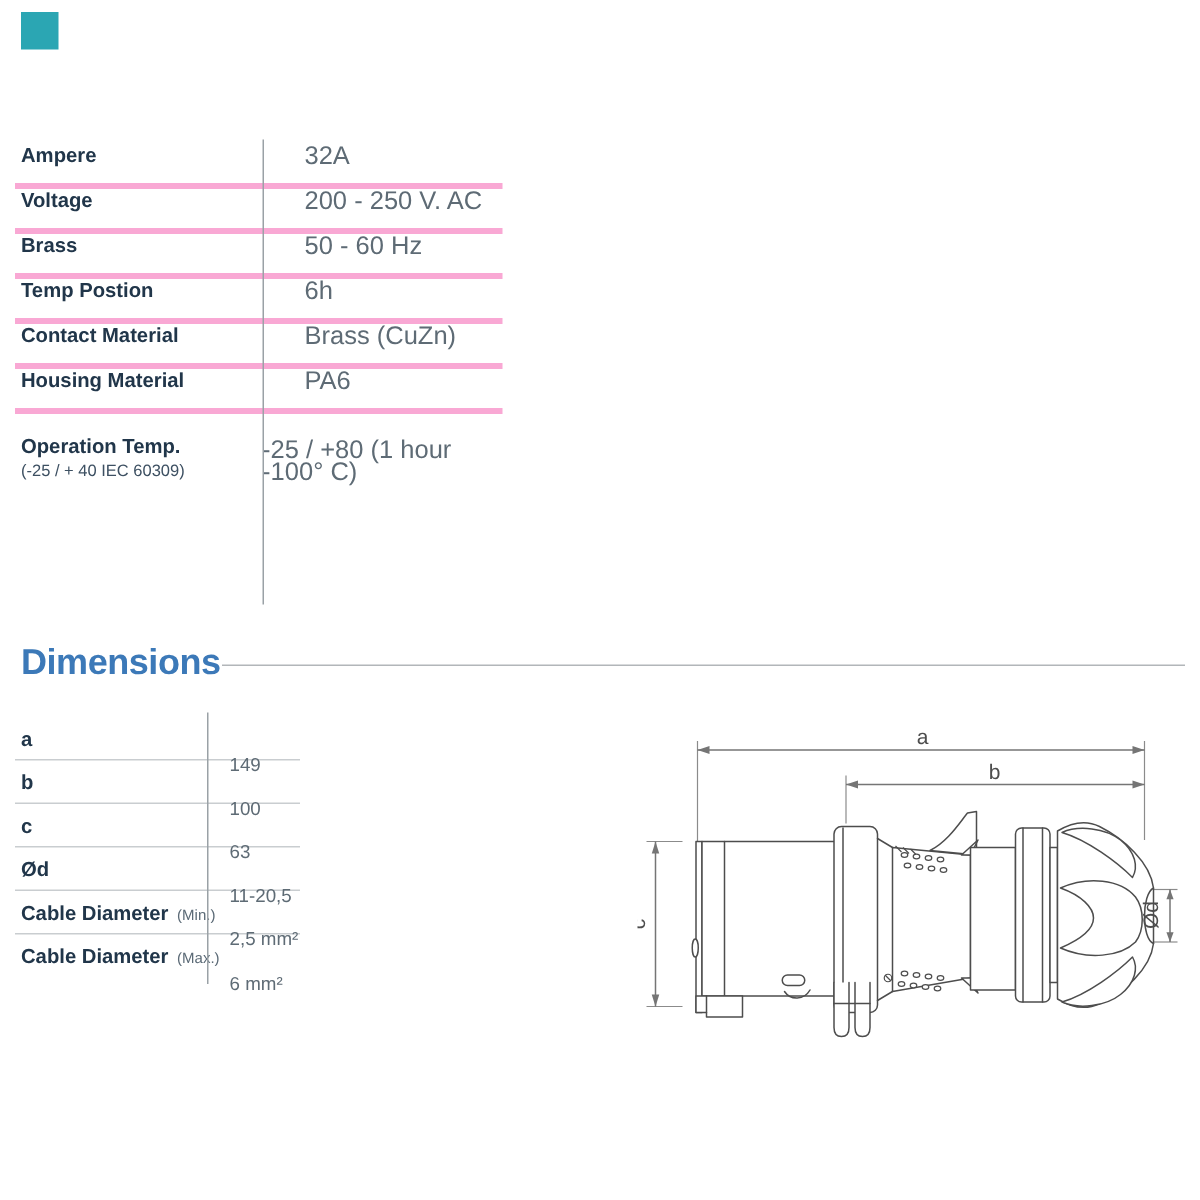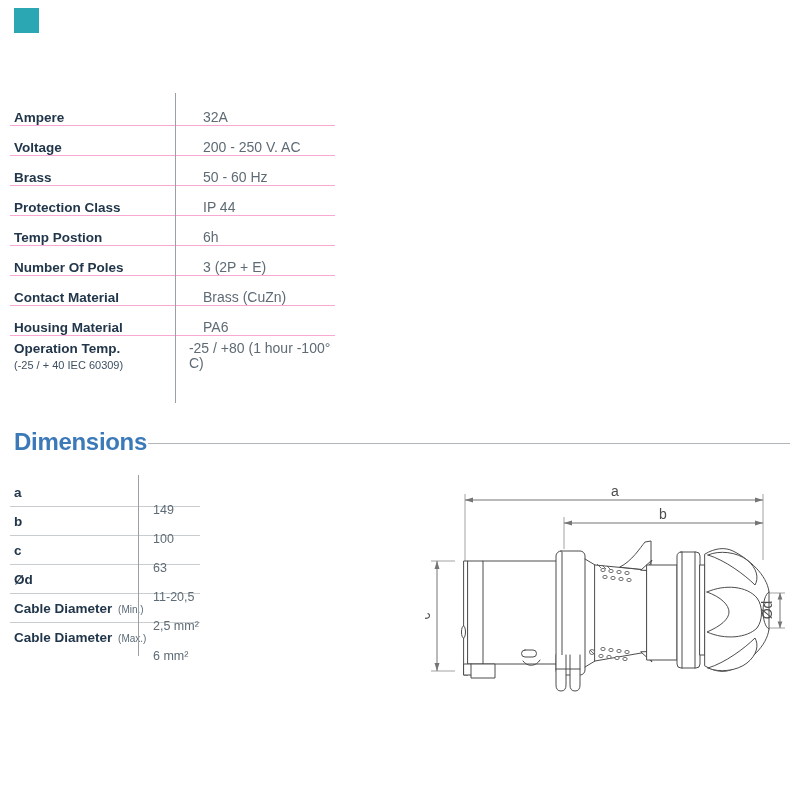--- a/index.html
+++ b/index.html
@@ -4,25 +4,25 @@
 <style>
   html,body{margin:0;padding:0;background:#ffffff;}
   .page{position:relative;width:800px;height:800px;background:#ffffff;overflow:hidden;
         font-family:"Liberation Sans","DejaVu Sans",sans-serif;}
 
   .brand-mark{position:absolute;left:14px;top:8px;width:25px;height:25px;}
 
   
   .spec-table{position:absolute;left:10px;top:96px;width:325px;}
   .spec-divider{position:absolute;left:165px;top:-3px;height:310px;width:1px;background:#9aa1a6;}
-  .spec-row{display:flex;align-items:flex-end;height:30px;border-bottom:1px solid #f9a8d4;box-sizing:border-box;}
-  .spec-row.last{height:46px;border-bottom:none;align-items:flex-start;padding-top:5px;}
+  .spec-row{display:flex;align-items:flex-start;height:30px;border-bottom:4px solid #f9a8d4;box-sizing:border-box;}
+  .spec-row.last{height:46px;border-bottom:none;align-items:flex-end;padding-top:5px;}
   .spec-label{width:165px;padding-left:4px;box-sizing:border-box;font-size:13.5px;font-weight:bold;color:#21364a;line-height:15px;}
   .spec-sublabel{font-size:11px;font-weight:normal;color:#3d5062;margin-top:2px;}
-  .spec-value{margin-left:28px;font-size:14px;color:#5e6b75;line-height:15px;}
+  .spec-value{margin-left:28px;font-size:17px;color:#5e6b75;line-height:15px;}
 
   
   .dim-heading{position:absolute;left:14px;top:428px;font-size:24px;font-weight:bold;letter-spacing:-0.3px;}
   .dim-rule{position:absolute;left:148px;top:443px;width:642px;height:1px;background:#b2b6b9;}
 
   
   .dim-table{position:absolute;left:10px;top:478px;width:190px;}
   .dim-divider{position:absolute;left:128px;top:-3px;height:181px;width:1px;background:#9aa1a6;}
   .dim-row{display:flex;align-items:center;height:29px;border-bottom:1px solid #c9cdd0;box-sizing:border-box;}
   .dim-row.last{border-bottom:none;}
@@ -57,35 +57,23 @@
           <div class="spec-value">200 - 250 V. AC</div>
         </div>
         <div class="spec-row">
           <div class="spec-label">
             <div>Brass</div>
           </div>
           <div class="spec-value">50 - 60 Hz</div>
         </div>
         <div class="spec-row">
           <div class="spec-label">
-            <div>Protection Class</div>
-          </div>
-          <div class="spec-value">IP 44</div>
-        </div>
-        <div class="spec-row">
-          <div class="spec-label">
             <div>Temp Postion</div>
           </div>
           <div class="spec-value">6h</div>
-        </div>
-        <div class="spec-row">
-          <div class="spec-label">
-            <div>Number Of Poles</div>
-          </div>
-          <div class="spec-value">3 (2P + E)</div>
         </div>
         <div class="spec-row">
           <div class="spec-label">
             <div>Contact Material</div>
           </div>
           <div class="spec-value">Brass (CuZn)</div>
         </div>
         <div class="spec-row">
           <div class="spec-label">
             <div>Housing Material</div>

